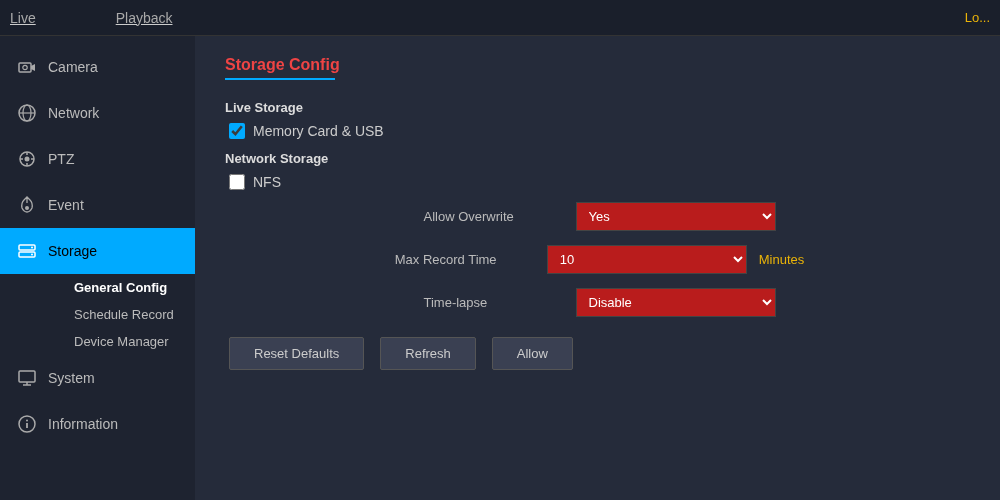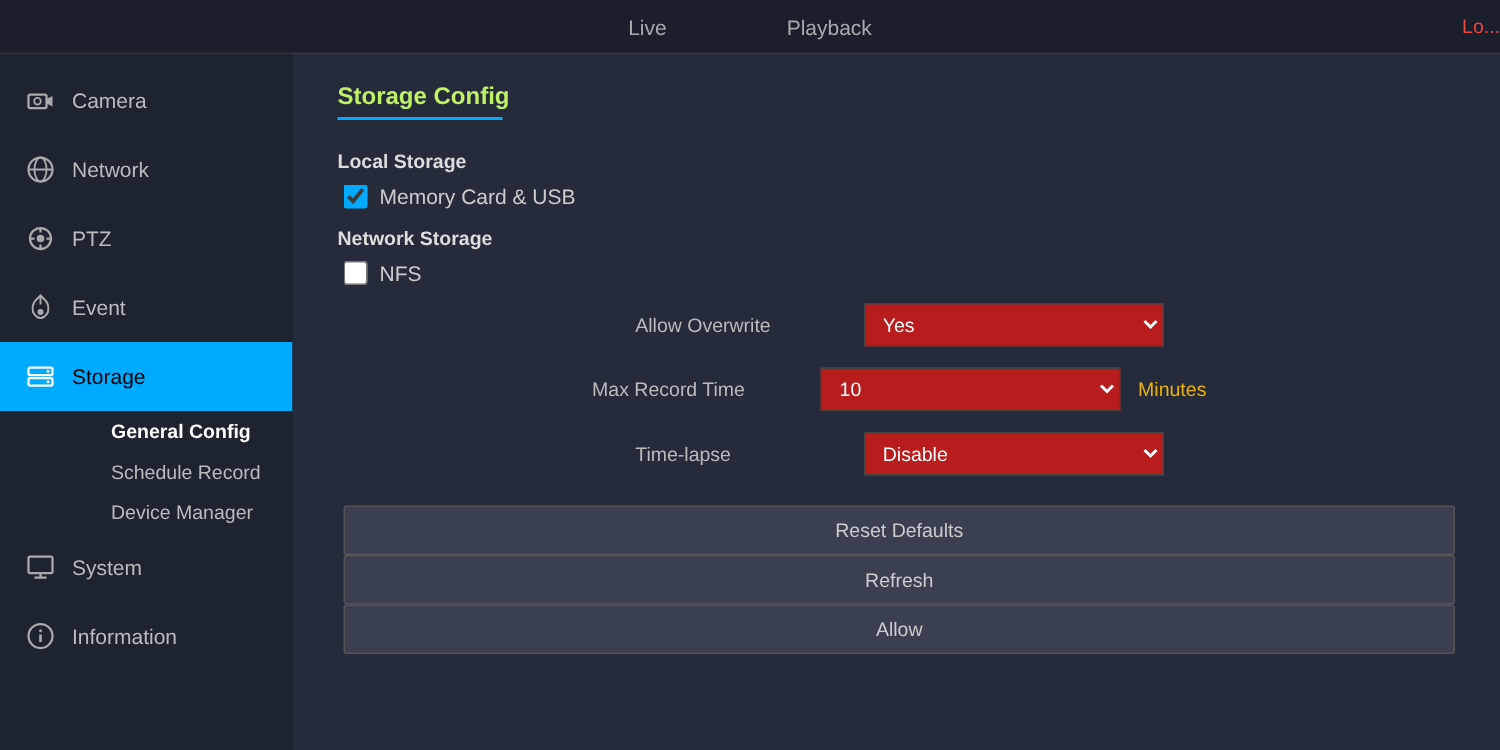--- a/index.html
+++ b/index.html
@@ -13,43 +13,44 @@
       overflow: hidden;
     }
 
     
     .top-nav {
       width: 100%;
       height: 36px;
       background: #1a1f2b;
       display: flex;
       align-items: center;
-      justify-content: center;
       border-bottom: 1px solid #333;
       position: relative;
+      text-decoration: underline;
     }
     .top-nav-tabs {
       display: flex;
       gap: 60px;
       align-items: center;
     }
     .top-nav-tab {
       color: #aaa;
       font-size: 14px;
       cursor: pointer;
       padding: 6px 10px;
     }
     .top-nav-right {
       position: absolute;
       right: 0;
       top: 0;
       height: 100%;
       display: flex;
       align-items: center;
-      color: #ef4444;
+      padding-right: 10px;
+      color: #eab308;
       font-size: 13px;
     }
 
     
     .main-layout {
       display: flex;
       width: 100%;
       height: calc(500px - 36px);
       border-radius: 24px;
     }
@@ -98,21 +99,21 @@
     .content {
       flex: 1;
       background: #252b3a;
       padding: 20px 30px;
       overflow-y: auto;
     }
 
     .page-title {
       font-size: 16px;
       font-weight: bold;
-      color: #bef264;
+      color: #ef4444;
       margin-bottom: 4px;
     }
     .title-underline {
       width: 110px;
       height: 2px;
       background: #00aaff;
       margin-bottom: 20px;
     }
 
     .section-label {
@@ -159,24 +160,23 @@
       cursor: pointer;
       appearance: auto;
     }
     .unit-label {
       color: #eab308;
       font-size: 13px;
     }
 
     .button-row {
       display: flex;
-      gap: 0;
+      gap: 16px;
       margin-top: 20px;
       margin-left: 4px;
-      flex-direction: column;
     }
     .btn {
       padding: 8px 24px;
       font-size: 13px;
       background: #3a4052;
       color: #ccc;
       border: 1px solid #555;
       cursor: pointer;
       border-radius: 2px;
     }
@@ -286,21 +286,21 @@
     </div>
 
   </div>
 
   <div class="content">
 
     <div class="page-title">Storage Config</div>
     <div class="title-underline"></div>
 
     <div class="section-divider">
-      <div class="section-label">Local Storage</div>
+      <div class="section-label">Live Storage</div>
       <div class="checkbox-row">
         <input type="checkbox" id="memory-card-usb" checked="" style="">
         <label for="memory-card-usb">Memory Card &amp; USB</label>
       </div>
     </div>
 
     <div class="section-divider">
       <div class="section-label">Network Storage</div>
       <div class="checkbox-row">
         <input type="checkbox" id="nfs" style="">

